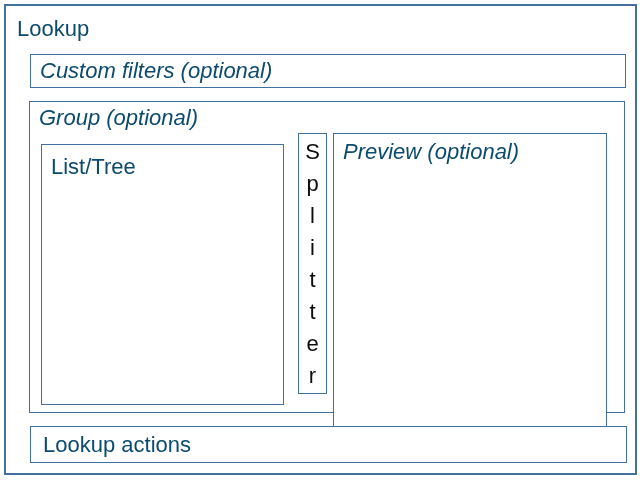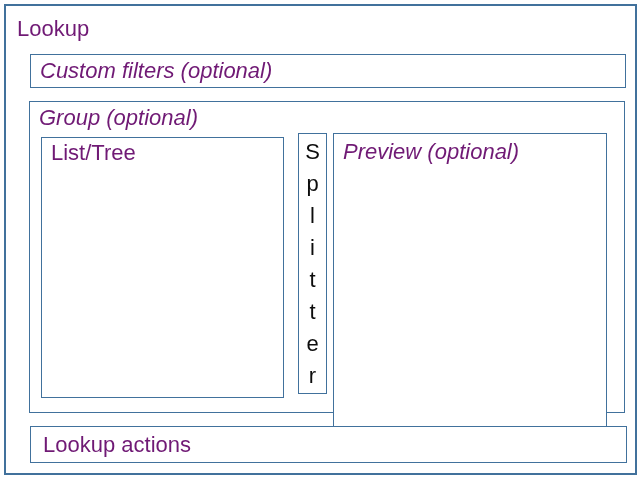--- a/index.html
+++ b/index.html
@@ -21,21 +21,21 @@
     background: #ffffff;
   }
   .outer {
     left: 4px; top: 4px;
     width: 633px; height: 471px;
     border-width: 2px;
   }
   .label {
     font-size: 22px;
     line-height: 28px;
-    color: #701a75;
+    color: #0c4a6e;
     white-space: nowrap;
   }
   .italic { font-style: italic; }
   .outer-title {
     position: absolute;
     left: 11px; top: 9px;
   }
   .custom-filters {
     left: 24px; top: 48px;
     width: 596px; height: 34px;
@@ -43,23 +43,23 @@
   }
   .group {
     left: 23px; top: 95px;
     width: 596px; height: 312px;
   }
   .group-title {
     position: absolute;
     left: 9px; top: 2px; font-style: italic;
   }
   .list-tree {
-    left: 11px; top: 35px;
+    left: 11px; top: 42px;
     width: 243px; height: 261px;
-    padding: 1px 0 0 9px;
+    padding: 8px 0 0 9px;
   }
   .splitter {
     left: 268px; top: 31px;
     width: 29px; height: 261px;
     display: flex;
     flex-direction: column;
     align-items: center;
     padding-top: 2px;
   }
   .splitter .letter {

